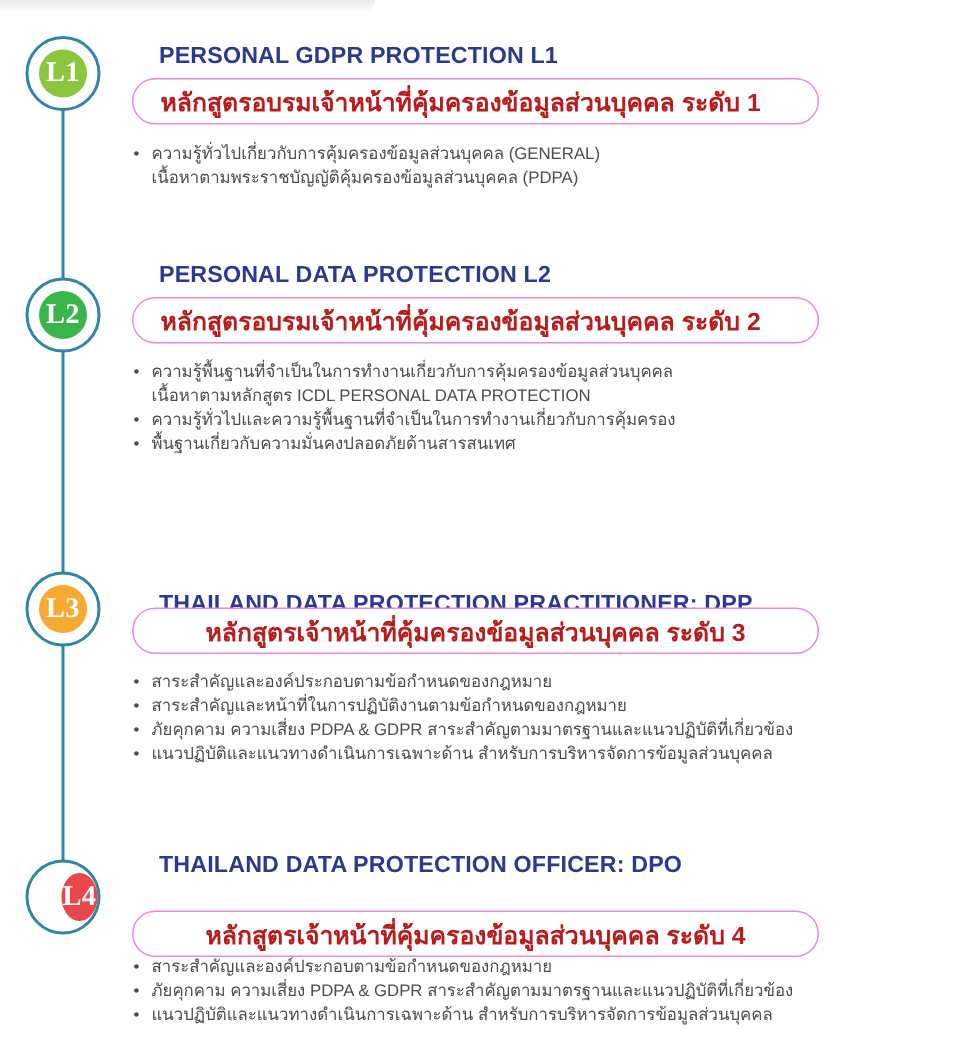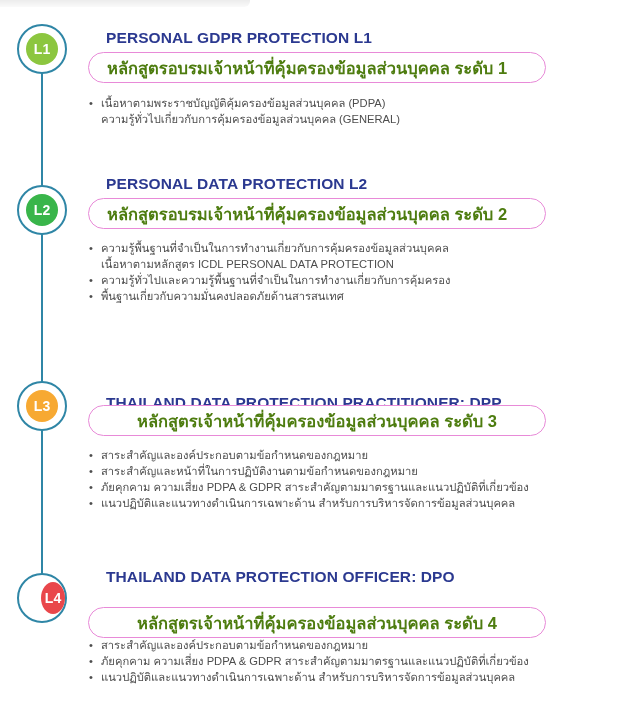--- a/index.html
+++ b/index.html
@@ -23,36 +23,37 @@
 
   .badge-ring {
     position: absolute; left: 17px; width: 50px; height: 50px;
     border: 2px solid #2f86a6; border-radius: 50%;
     background: #ffffff;
     display: flex; align-items: center; justify-content: center;
   }
   .badge {
     width: 32px; height: 32px; border-radius: 50%;
     display: flex; align-items: center; justify-content: center;
-    color: #ffffff; font-size: 14px; font-weight: bold;
+    color: #ffffff; font-size: 19px; font-weight: bold;
     letter-spacing: 0.2px;
+    font-family: Liberation Serif, serif;
   }
 
   .level-title {
     position: absolute; left: 106px;
     color: #2b3990; font-size: 15.5px; font-weight: bold;
     letter-spacing: 0.1px; white-space: nowrap;
   }
 
   .pill {
     position: absolute; left: 88px; width: 458px; height: 31px;
     border: 1.5px solid #e88ad8; border-radius: 16px;
     background: #ffffff;
     display: flex; align-items: center;
-    color: #4d7c0f; font-size: 16.5px; font-weight: bold;
+    color: #b91c1c; font-size: 16.5px; font-weight: bold;
     white-space: nowrap;
   }
   .pill.left { padding-left: 18px; justify-content: flex-start; }
   .pill.center { justify-content: center; }
 
   .bullets {
     position: absolute; left: 89px; list-style: none;
     color: #4d4d4d; font-size: 11.2px; line-height: 16px;
   }
   .bullets li { position: relative; padding-left: 12px; white-space: nowrap; }
@@ -69,22 +70,22 @@
 
 <section class="level" style="top:0;">
   <div class="badge-ring" style="top:24px;">
     <div class="badge" style="background:#8cc63f;">L1</div>
   </div>
   <div class="level-title" style="top:29px;">PERSONAL GDPR PROTECTION L1</div>
   <div class="pill left" style="top:52px;">หลักสูตรอบรมเจ้าหน้าที่คุ้มครองข้อมูลส่วนบุคคล ระดับ 1</div>
   <ul class="bullets" style="top:95px;">
     <li>
       <span class="dot">•</span>
+      <span class="cont">ความรู้ทั่วไปเกี่ยวกับการคุ้มครองข้อมูลส่วนบุคคล (GENERAL)</span>
       <span class="cont">เนื้อหาตามพระราชบัญญัติคุ้มครองข้อมูลส่วนบุคคล (PDPA)</span>
-      <span class="cont">ความรู้ทั่วไปเกี่ยวกับการคุ้มครองข้อมูลส่วนบุคคล (GENERAL)</span>
     </li>
   </ul>
 </section>
 
 <section class="level" style="top:0;">
   <div class="badge-ring" style="top:185px;">
     <div class="badge" style="background:#39b54a;">L2</div>
   </div>
   <div class="level-title" style="top:175px;">PERSONAL DATA PROTECTION L2</div>
   <div class="pill left" style="top:198px;">หลักสูตรอบรมเจ้าหน้าที่คุ้มครองข้อมูลส่วนบุคคล ระดับ 2</div>

